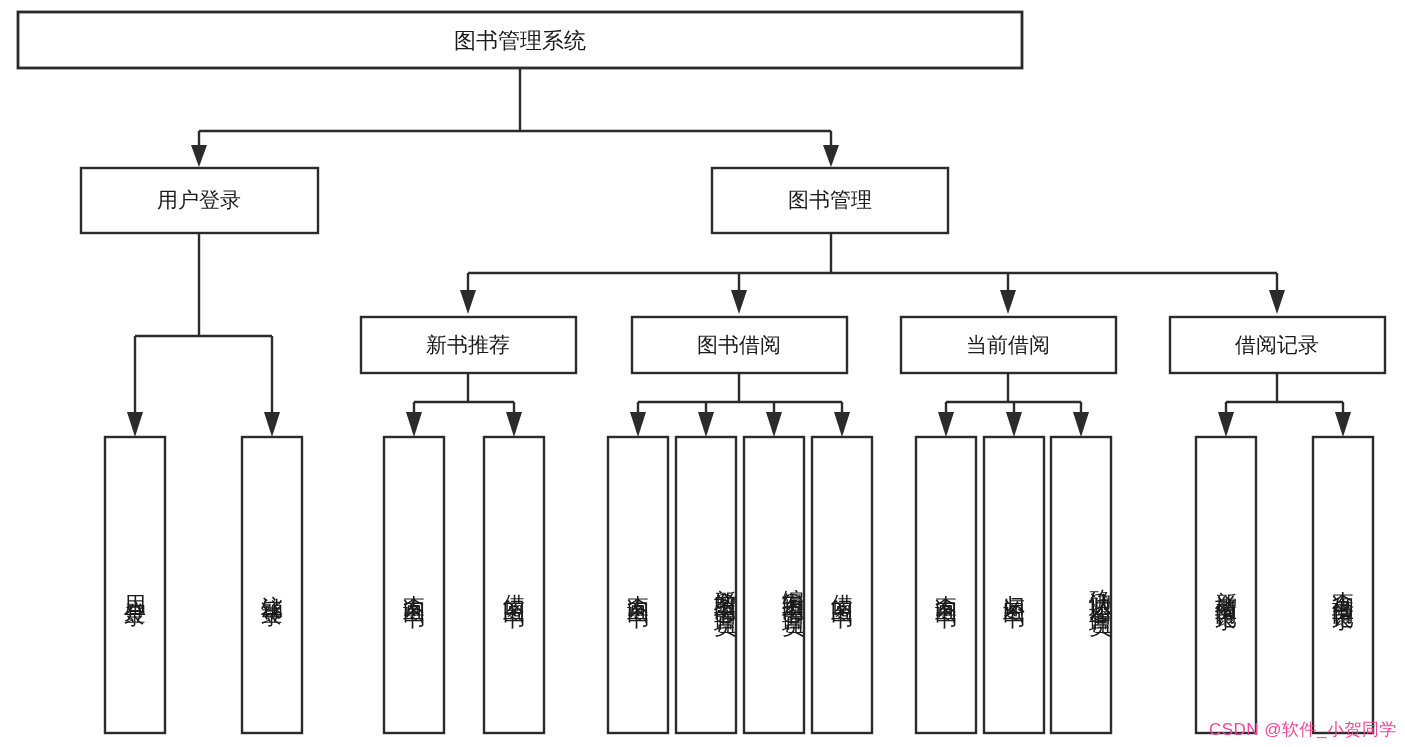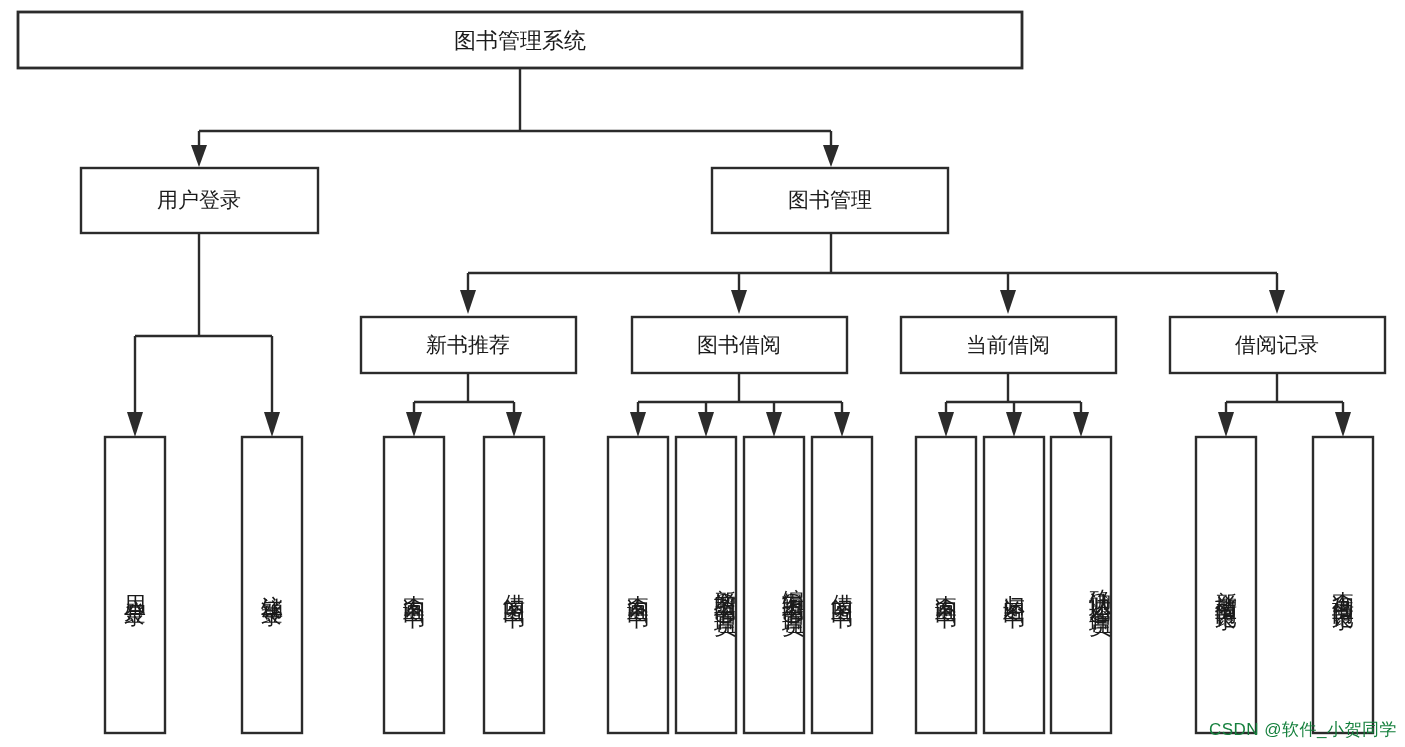--- a/index.html
+++ b/index.html
@@ -79,21 +79,21 @@
   }
   .leaf-label.center-align {
     align-items: center;
   }
   .watermark {
     position: absolute;
     right: 8px;
     bottom: 6px;
     font-family: "Liberation Sans", "DejaVu Sans", sans-serif;
     font-size: 17px;
-    color: #15803d;
+    color: #ec4899;
     letter-spacing: 0.5px;
     white-space: nowrap;
   }
 </style>
 </head>
 <body>
 
 <div id="diagram-root">
 
   <svg class="diagram-canvas" viewBox="0 0 1405 747">

